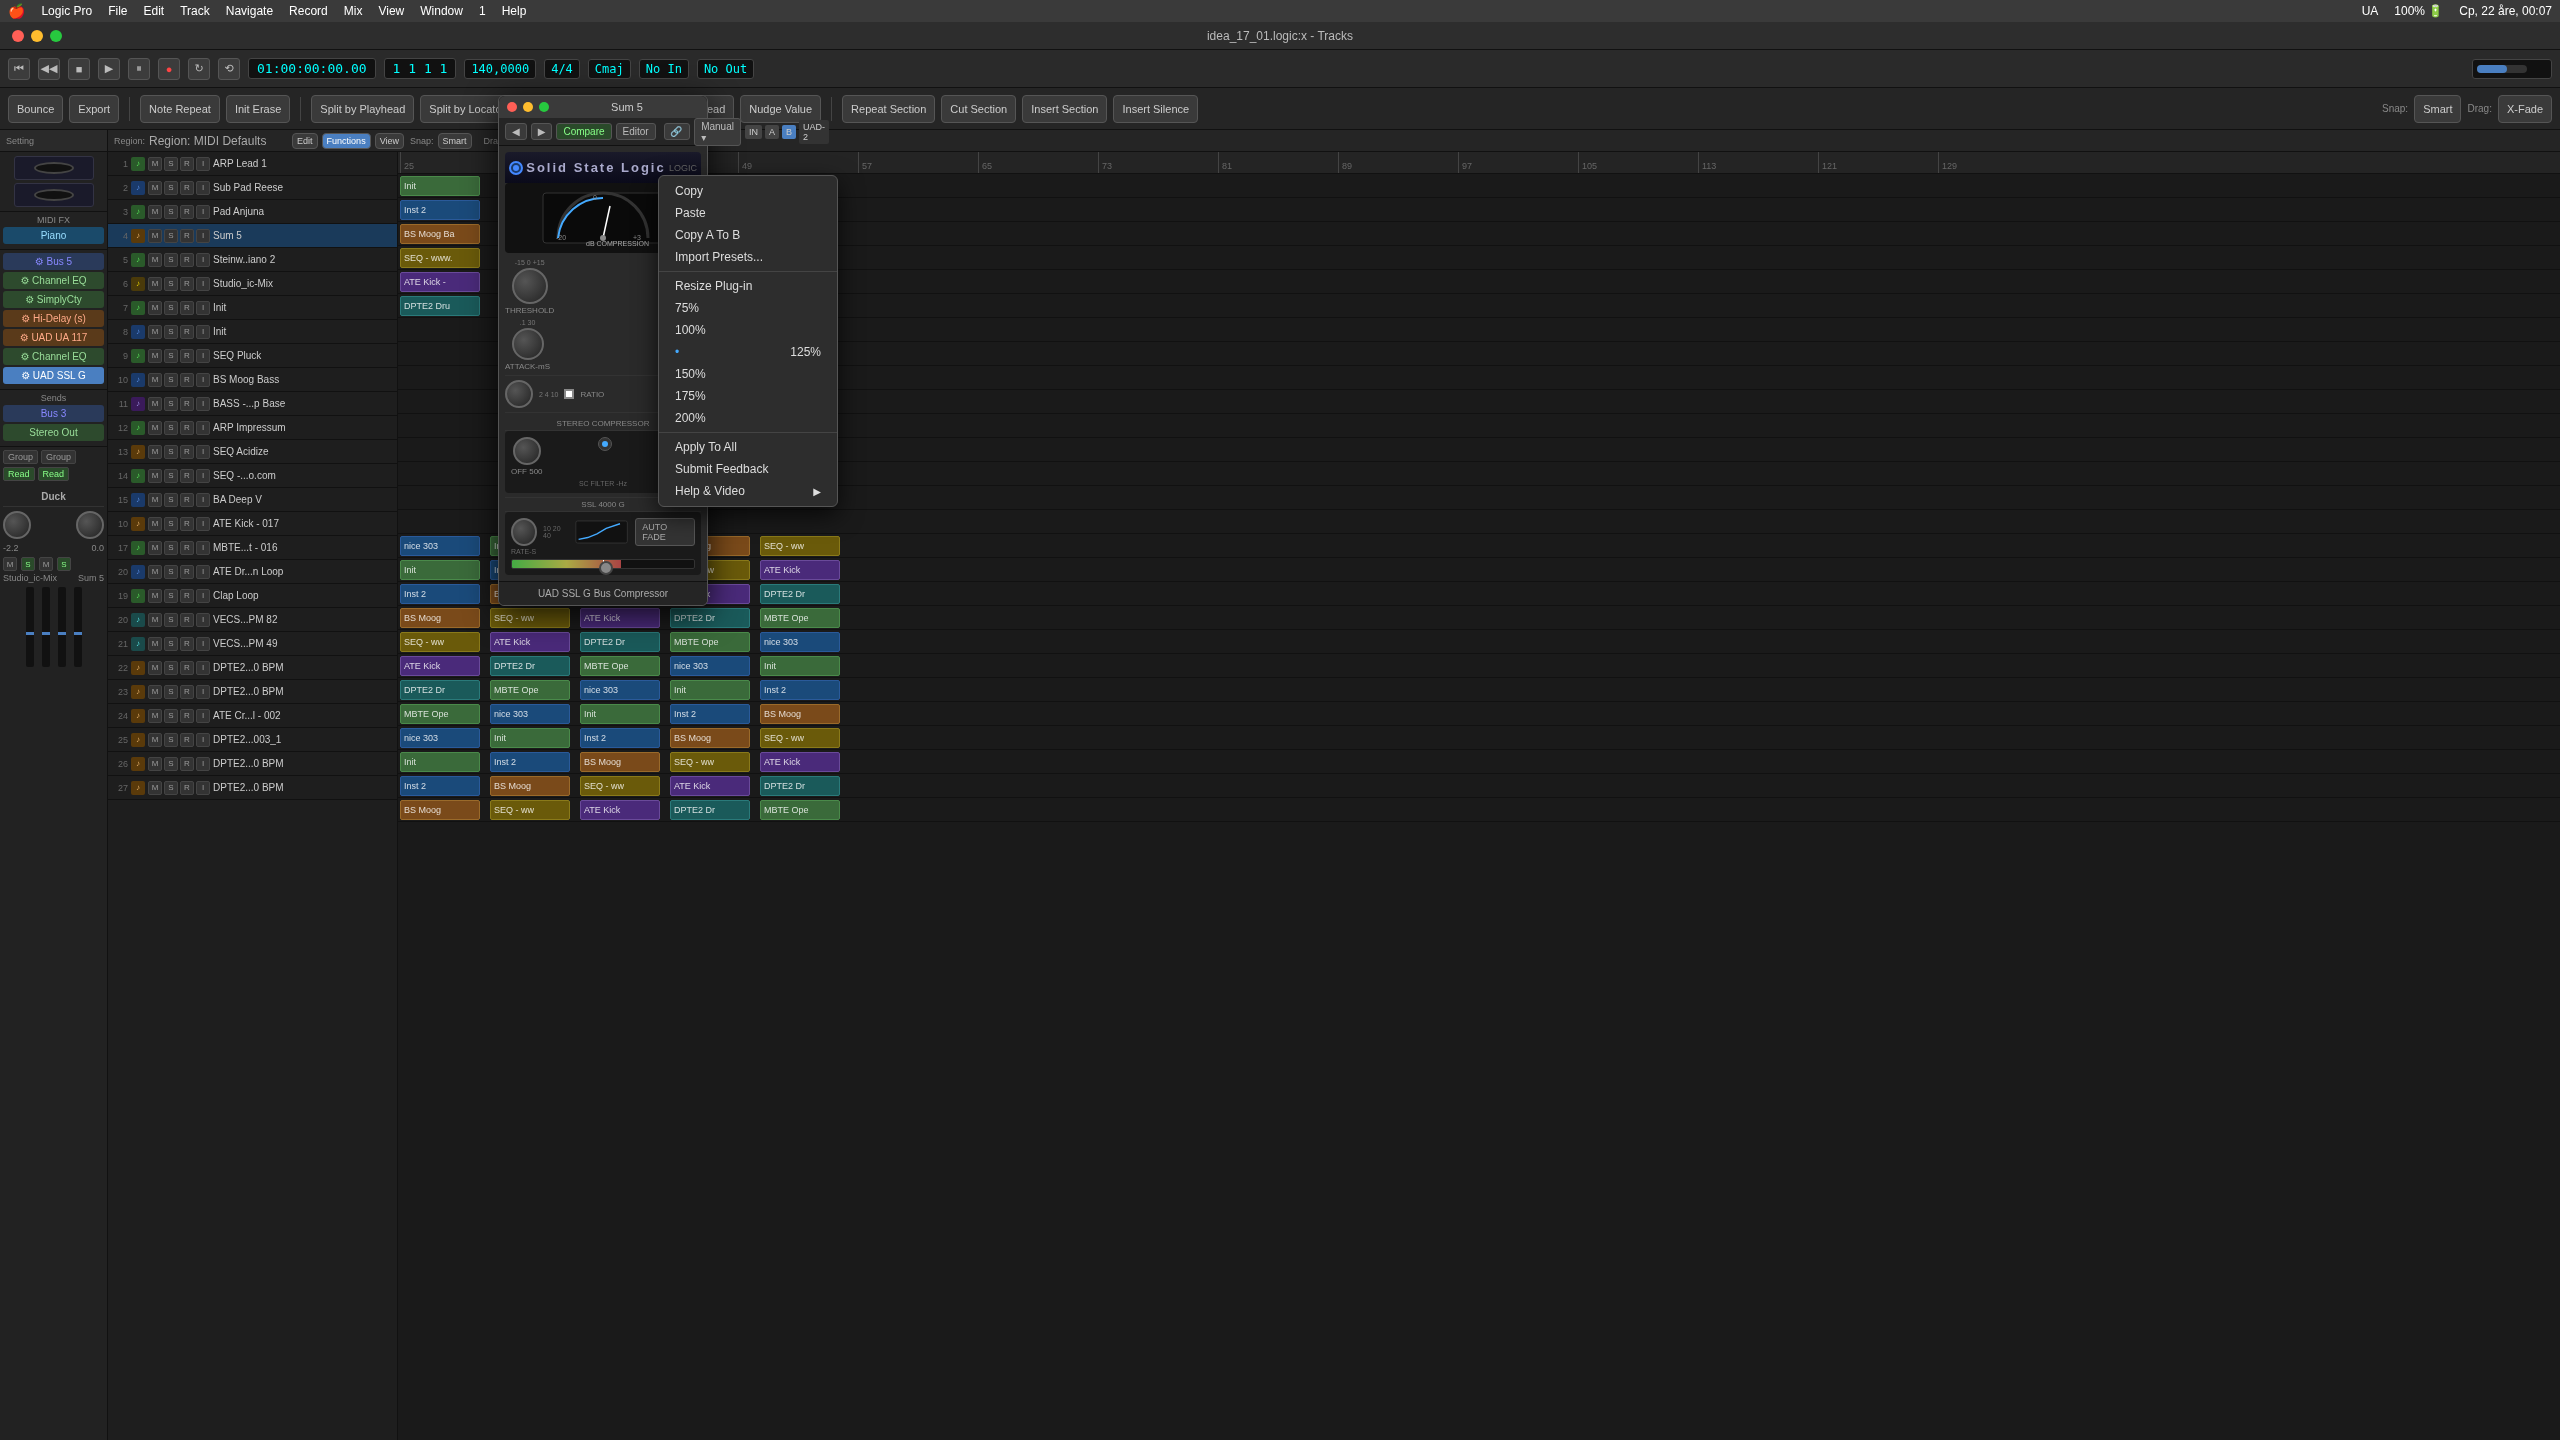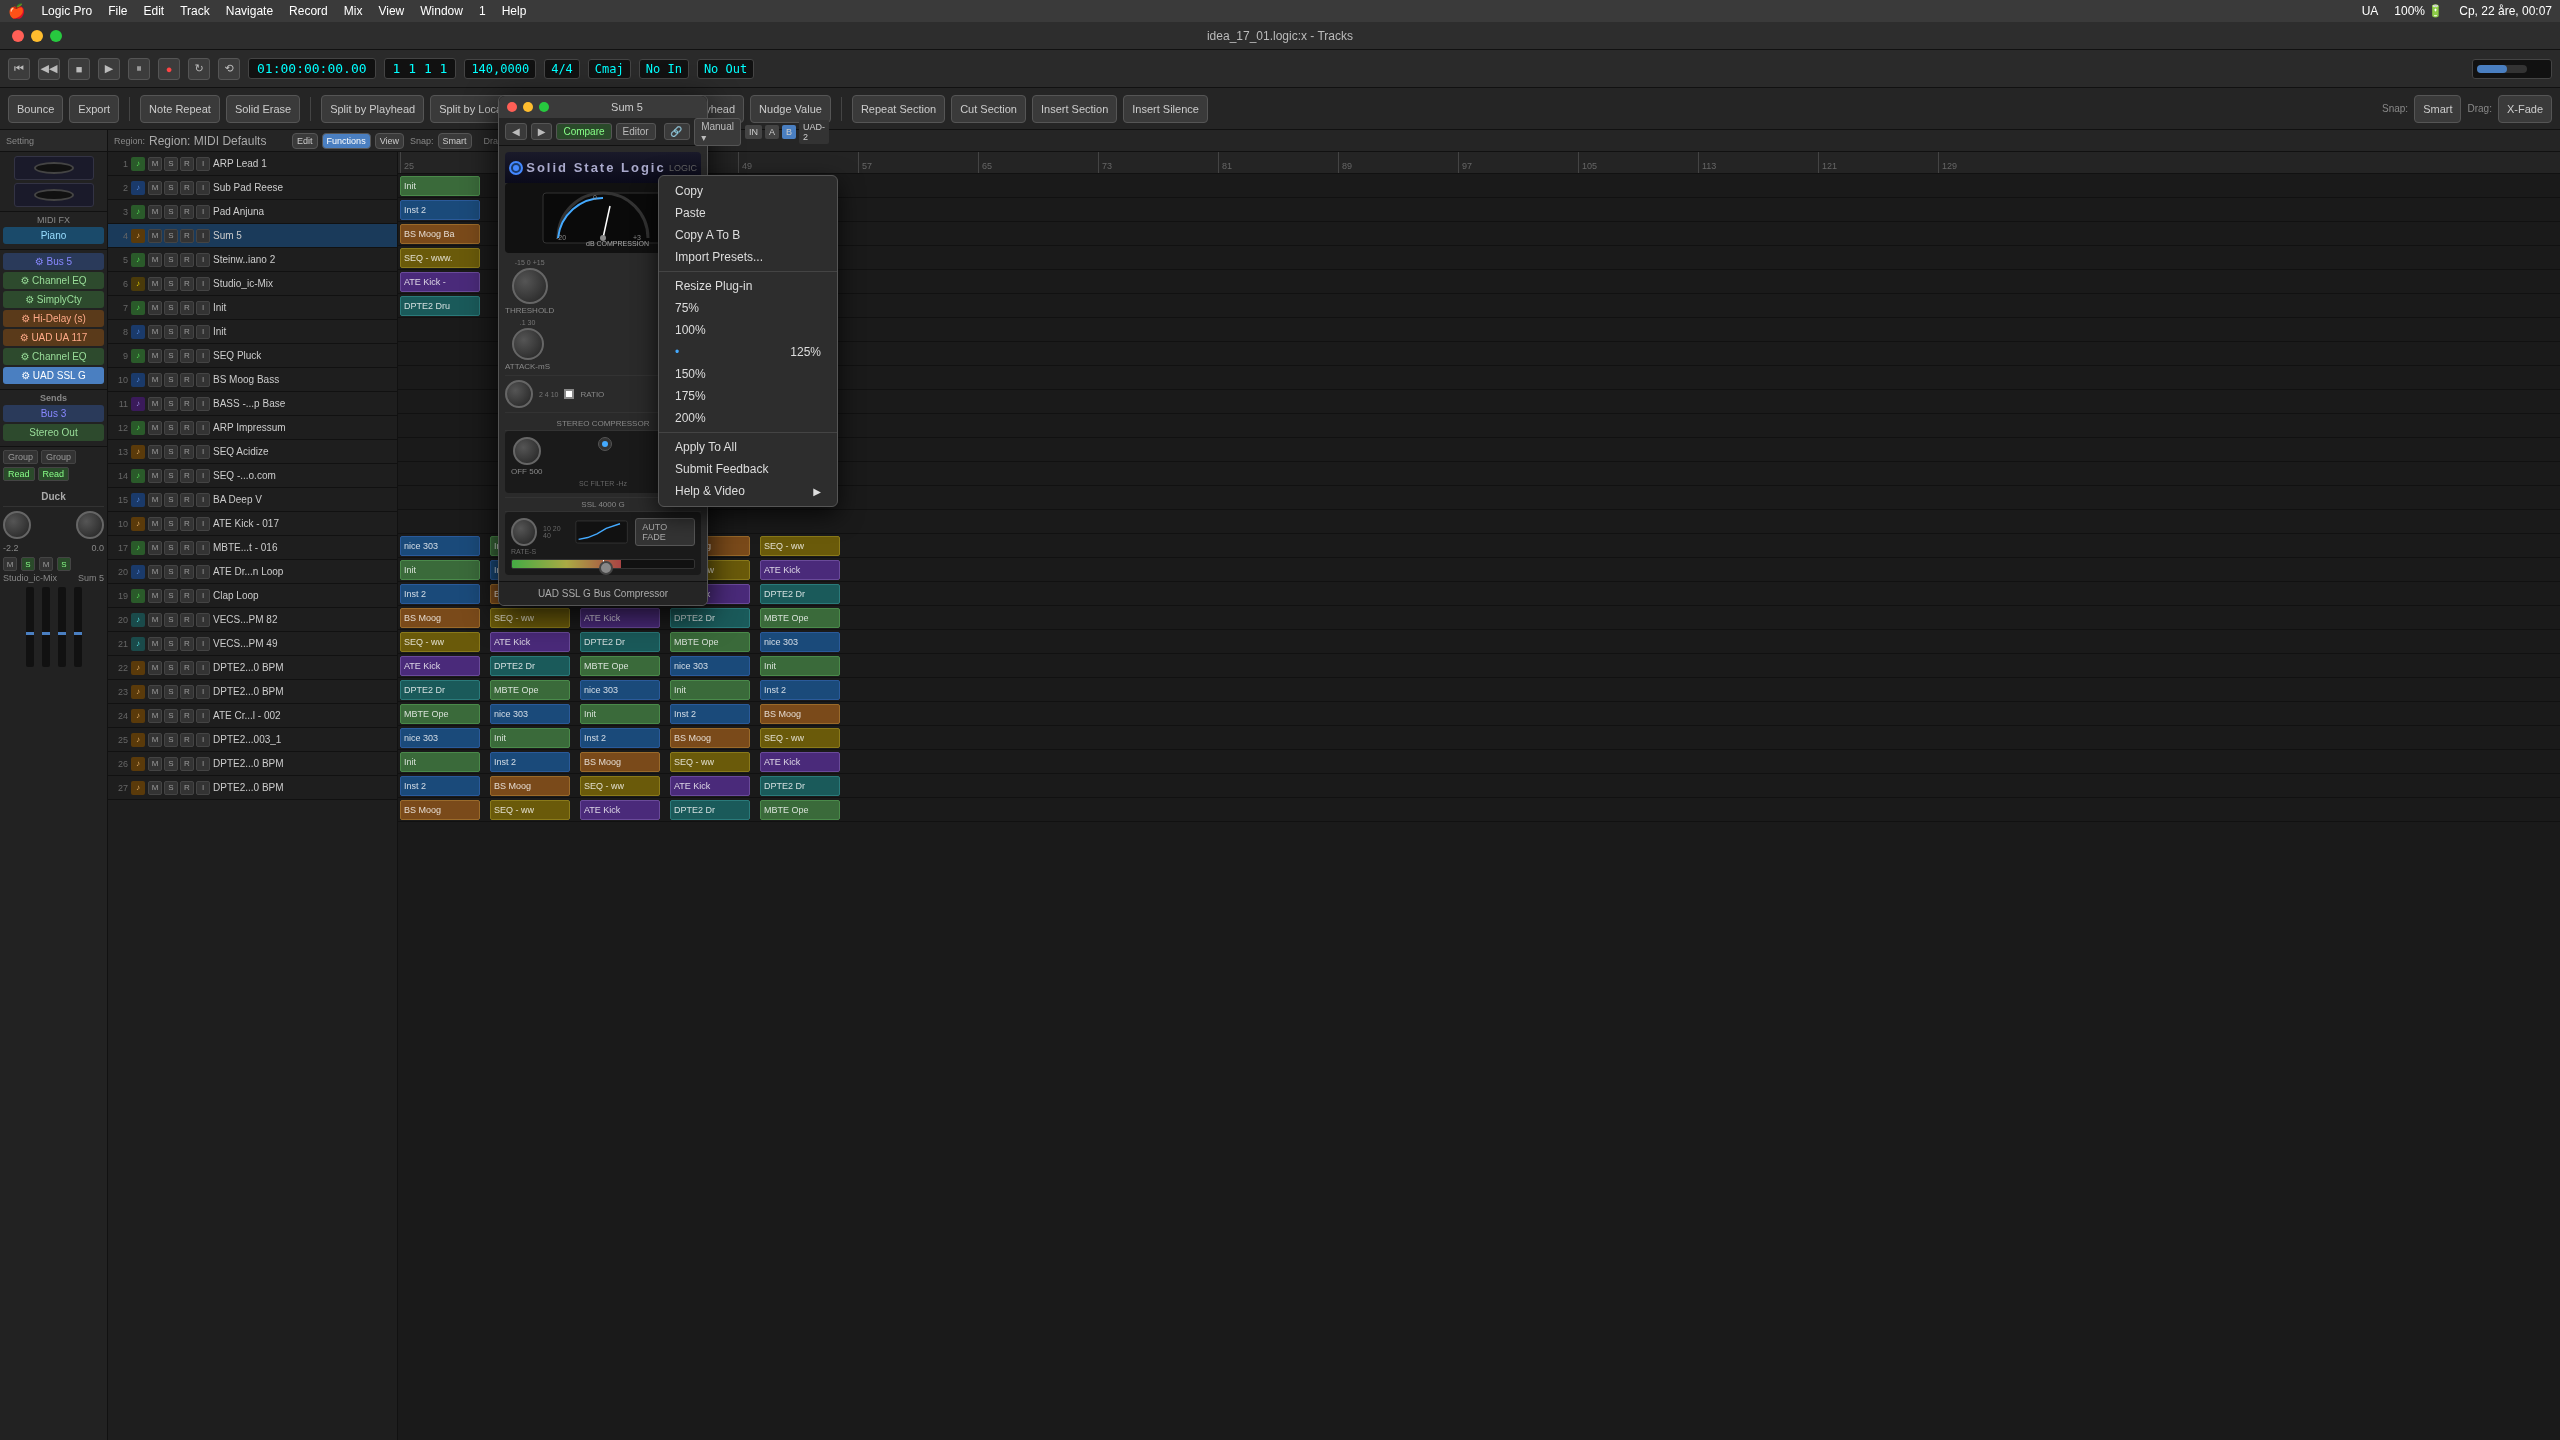--- a/index.html
+++ b/index.html
@@ -521,21 +521,21 @@
       <div style="width:30px; height:8px; background:#4a7fc1; border-radius:4px;"></div>
     </div>
   </div>
 </div>
 
 <div class="toolbar">
   <div class="toolbar-btn">Bounce</div>
   <div class="toolbar-btn">Export</div>
   <div class="toolbar-sep"></div>
   <div class="toolbar-btn">Note Repeat</div>
-  <div class="toolbar-btn">Solid Erase</div>
+  <div class="toolbar-btn">Init Erase</div>
   <div class="toolbar-sep"></div>
   <div class="toolbar-btn">Split by Playhead</div>
   <div class="toolbar-btn">Split by Locator</div>
   <div class="toolbar-sep"></div>
   <div class="toolbar-btn">Move to Track</div>
   <div class="toolbar-btn">Move to Playhead</div>
   <div class="toolbar-btn">Nudge Value</div>
   <div class="toolbar-sep"></div>
   <div class="toolbar-btn">Repeat Section</div>
   <div class="toolbar-btn">Cut Section</div>
@@ -570,21 +570,21 @@
     <div style="padding:3px; border-bottom:1px solid #111;">
       <div class="fx-slot blue">⚙ Bus 5</div>
       <div class="fx-slot">⚙ Channel EQ</div>
       <div class="fx-slot">⚙ SimplyCty</div>
       <div class="fx-slot orange">⚙ Hi-Delay (s)</div>
       <div class="fx-slot orange">⚙ UAD UA 117</div>
       <div class="fx-slot">⚙ Channel EQ</div>
       <div class="fx-slot selected">⚙ UAD SSL G</div>
     </div>
     <div style="padding:3px; border-bottom:1px solid #111;">
-      <div style="font-size:9px;color:#888;text-align:center;margin-bottom:2px;font-weight:bold;">Sends</div>
+      <div style="font-size:9px;color:#888;text-align:center;margin-bottom:2px;">Sends</div>
       <div class="fx-slot blue">Bus 3</div>
       <div class="fx-slot">Stereo Out</div>
     </div>
     <div style="padding:3px; flex:1;">
       <div style="display:flex; gap:3px; margin-bottom:3px;">
         <div class="tc-btn" style="width:auto;padding:0 4px;font-size:9px;">Group</div>
         <div class="tc-btn" style="width:auto;padding:0 4px;font-size:9px;">Group</div>
       </div>
       <div style="display:flex; gap:3px; margin-bottom:6px;">
         <div class="tc-btn s" style="width:auto;padding:0 4px;font-size:9px;">Read</div>

